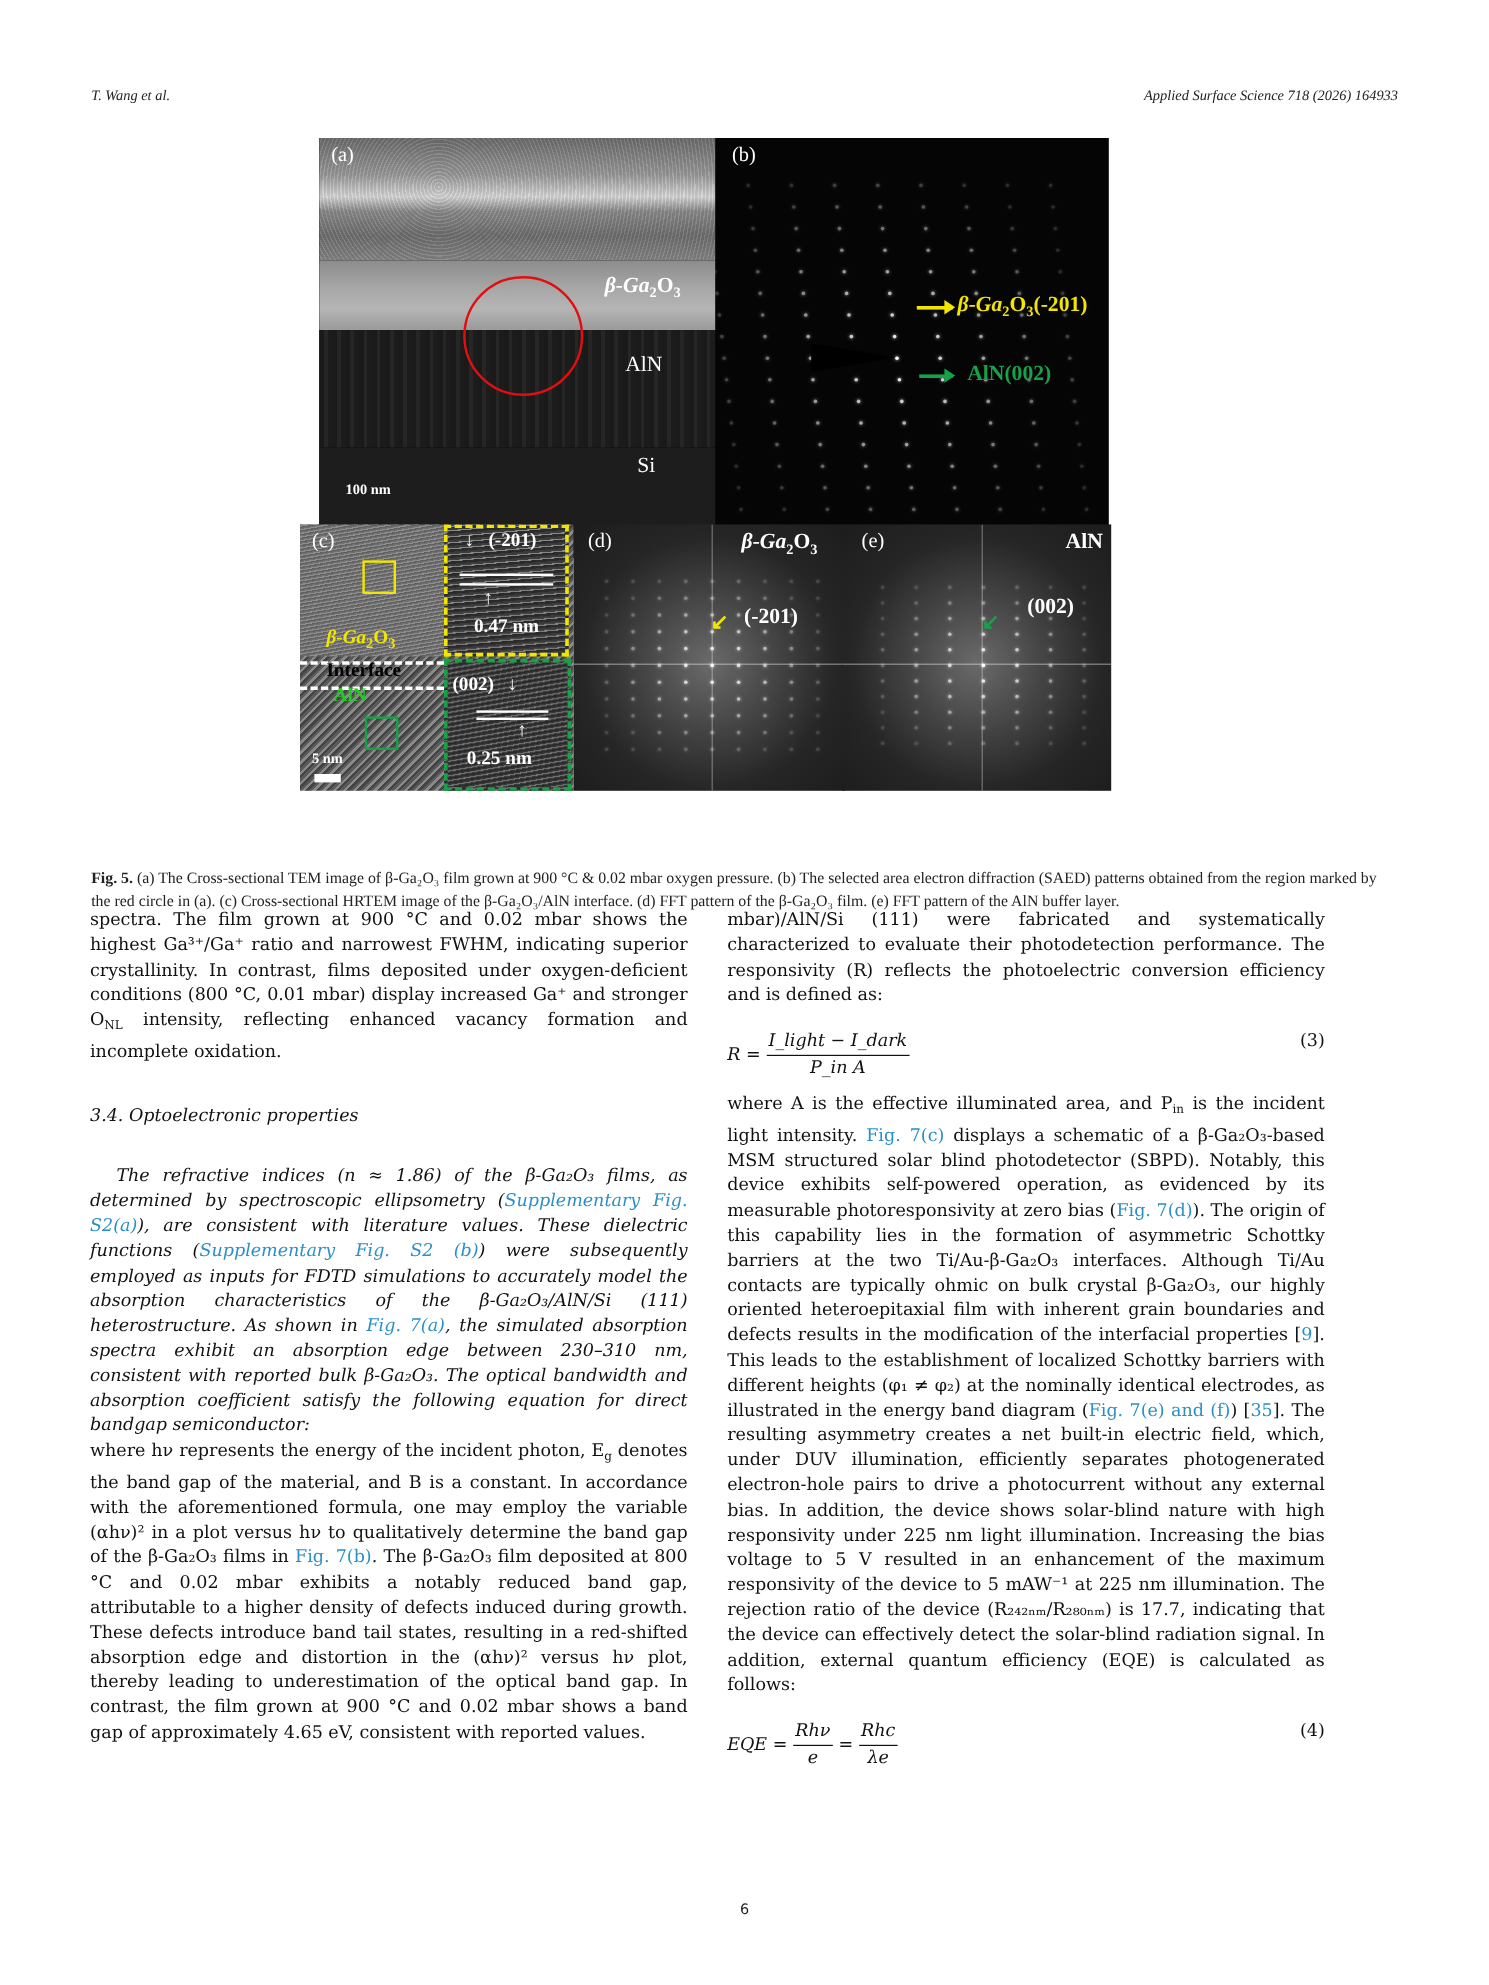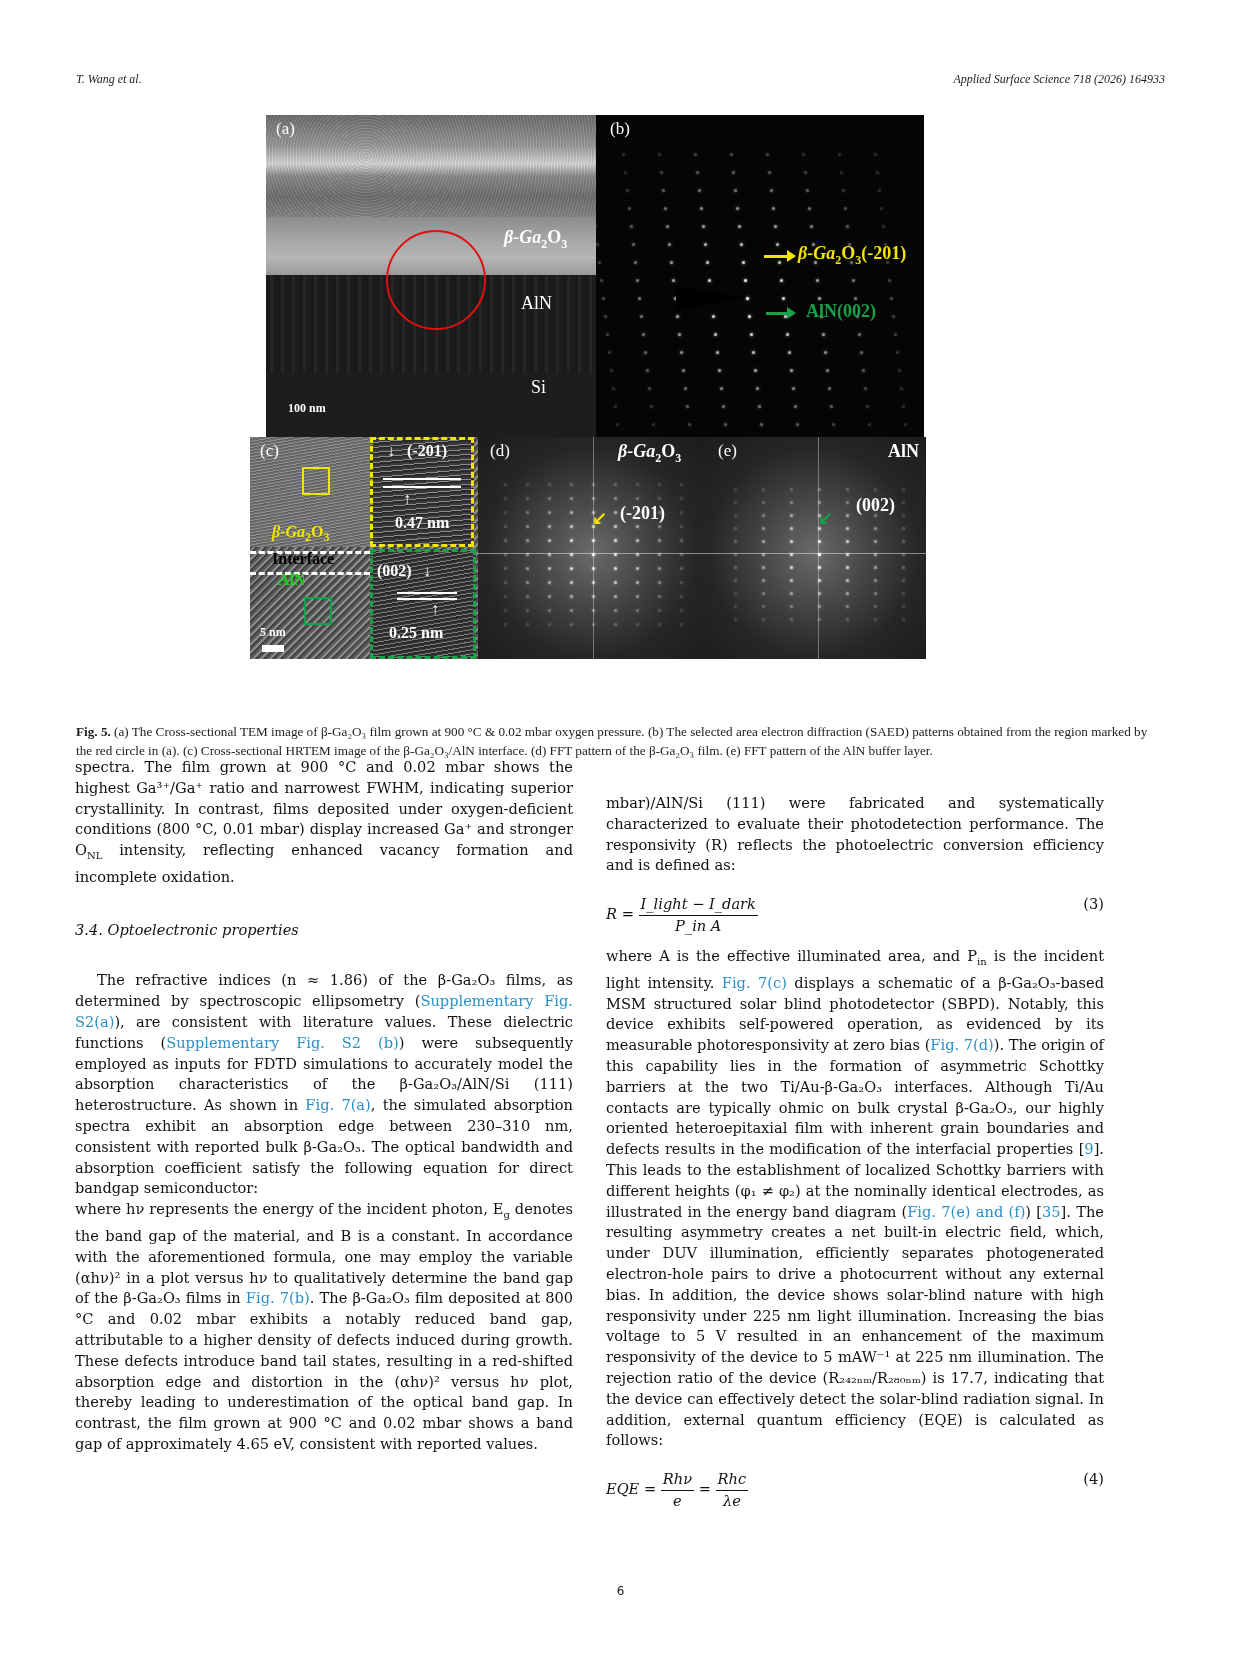--- a/index.html
+++ b/index.html
@@ -62,23 +62,23 @@
   .cross-h { position:absolute; left:0; width:100%; height:1px; background:rgba(255,255,255,0.45); }
   .cross-v { position:absolute; top:0; height:100%; width:1px; background:rgba(255,255,255,0.35); }
 
   
   .caption { position:absolute; left:76px; top:722px; width:1088px; font-family:"Liberation Serif", serif; font-size:13.2px; line-height:19px; color:#222; }
   .caption b { font-weight:bold; }
 
   
   .col { position:absolute; top:757px; width:498px; font-size:14.6px; line-height:20.8px; color:#111; text-align:justify; }
   .col.left { left:75px; }
-  .col.right { left:606px;margin-top:36px; }
+  .col.right { left:606px; }
   .col p { margin:0; }
-  .col p.indent { text-indent:22px; }
+  .col p.indent { text-indent:22px;font-style:italic; }
   .col .sec { font-style:italic; margin: 32px 0 30px 0; }
   .link { color:#2a8fc7; }
   .eq { position:relative; height:20px; margin:18px 0 18px 0; font-style:italic; }
   .eq .num { position:absolute; right:0; top:0; font-style:normal; }
   .frac { display:inline-block; vertical-align:middle; text-align:center; }
   .frac .n { display:block; border-bottom:1px solid #111; padding:0 2px;text-align:center; }
   .frac .d { display:block; }
   sub, sup { font-size:10px; }
   .pageno { position:absolute; top:1584px; left:0; width:1241px; text-align:center; font-family:"DejaVu Sans", sans-serif; font-size:12px; color:#222; }
 </style>

